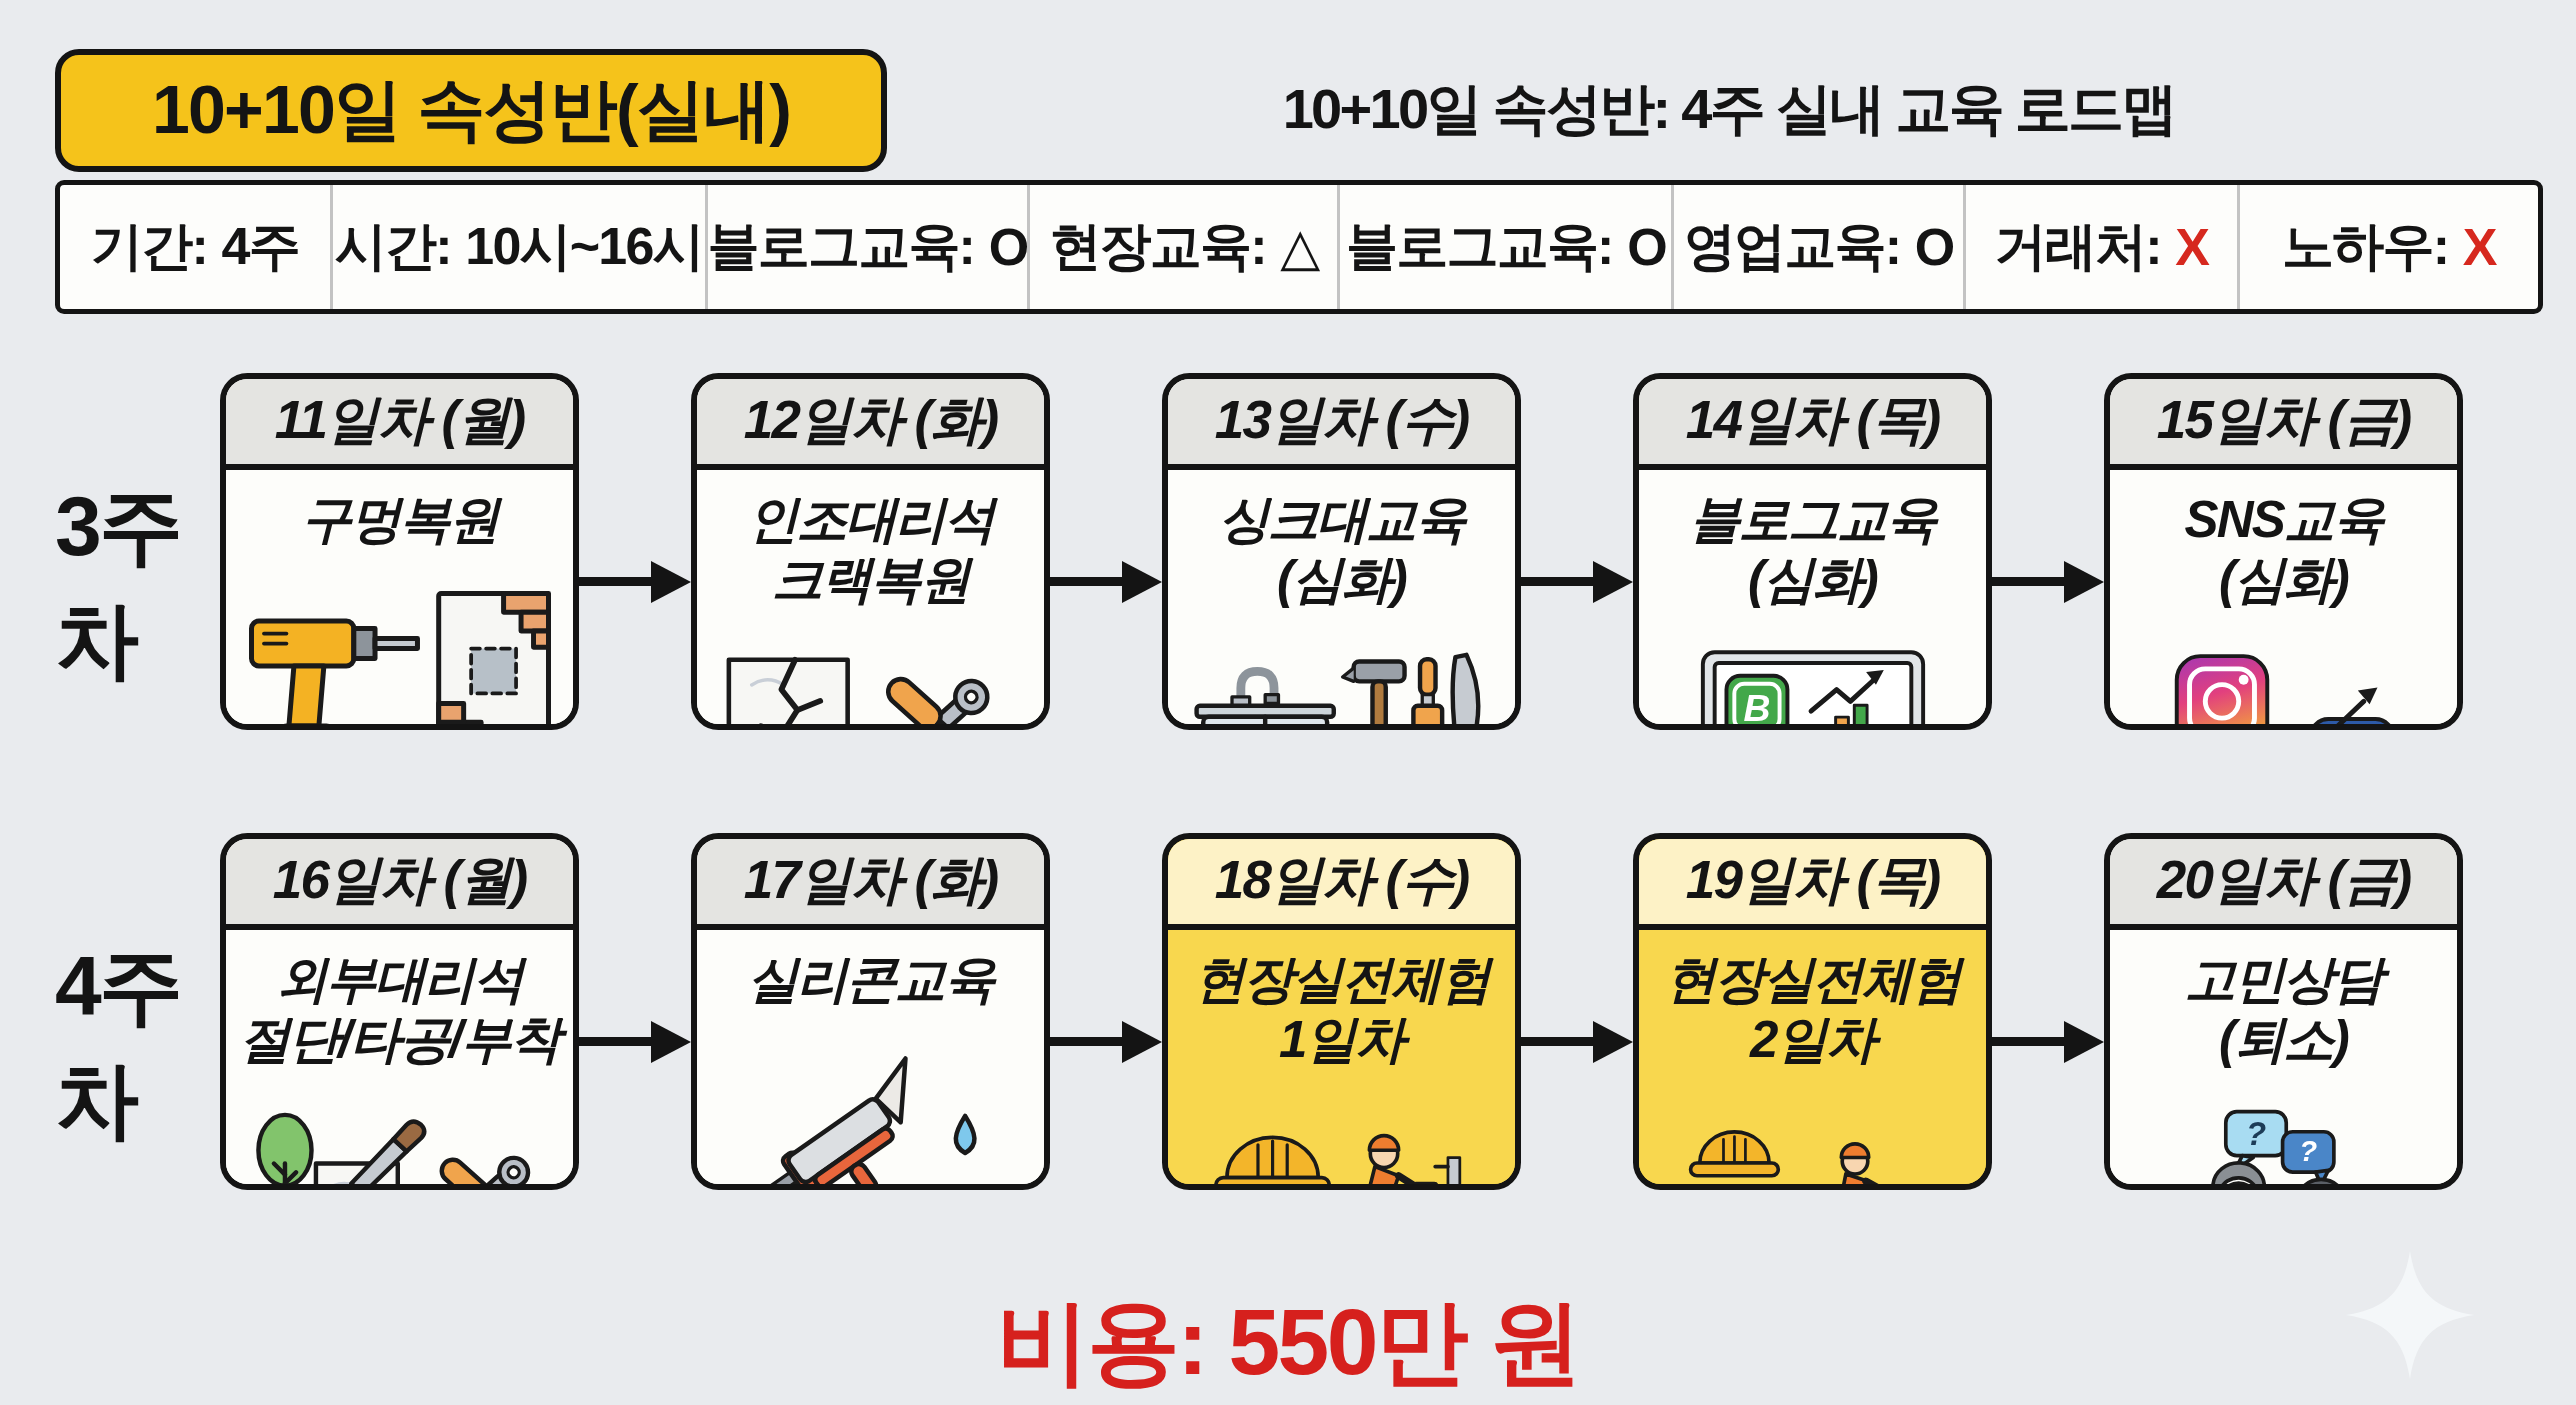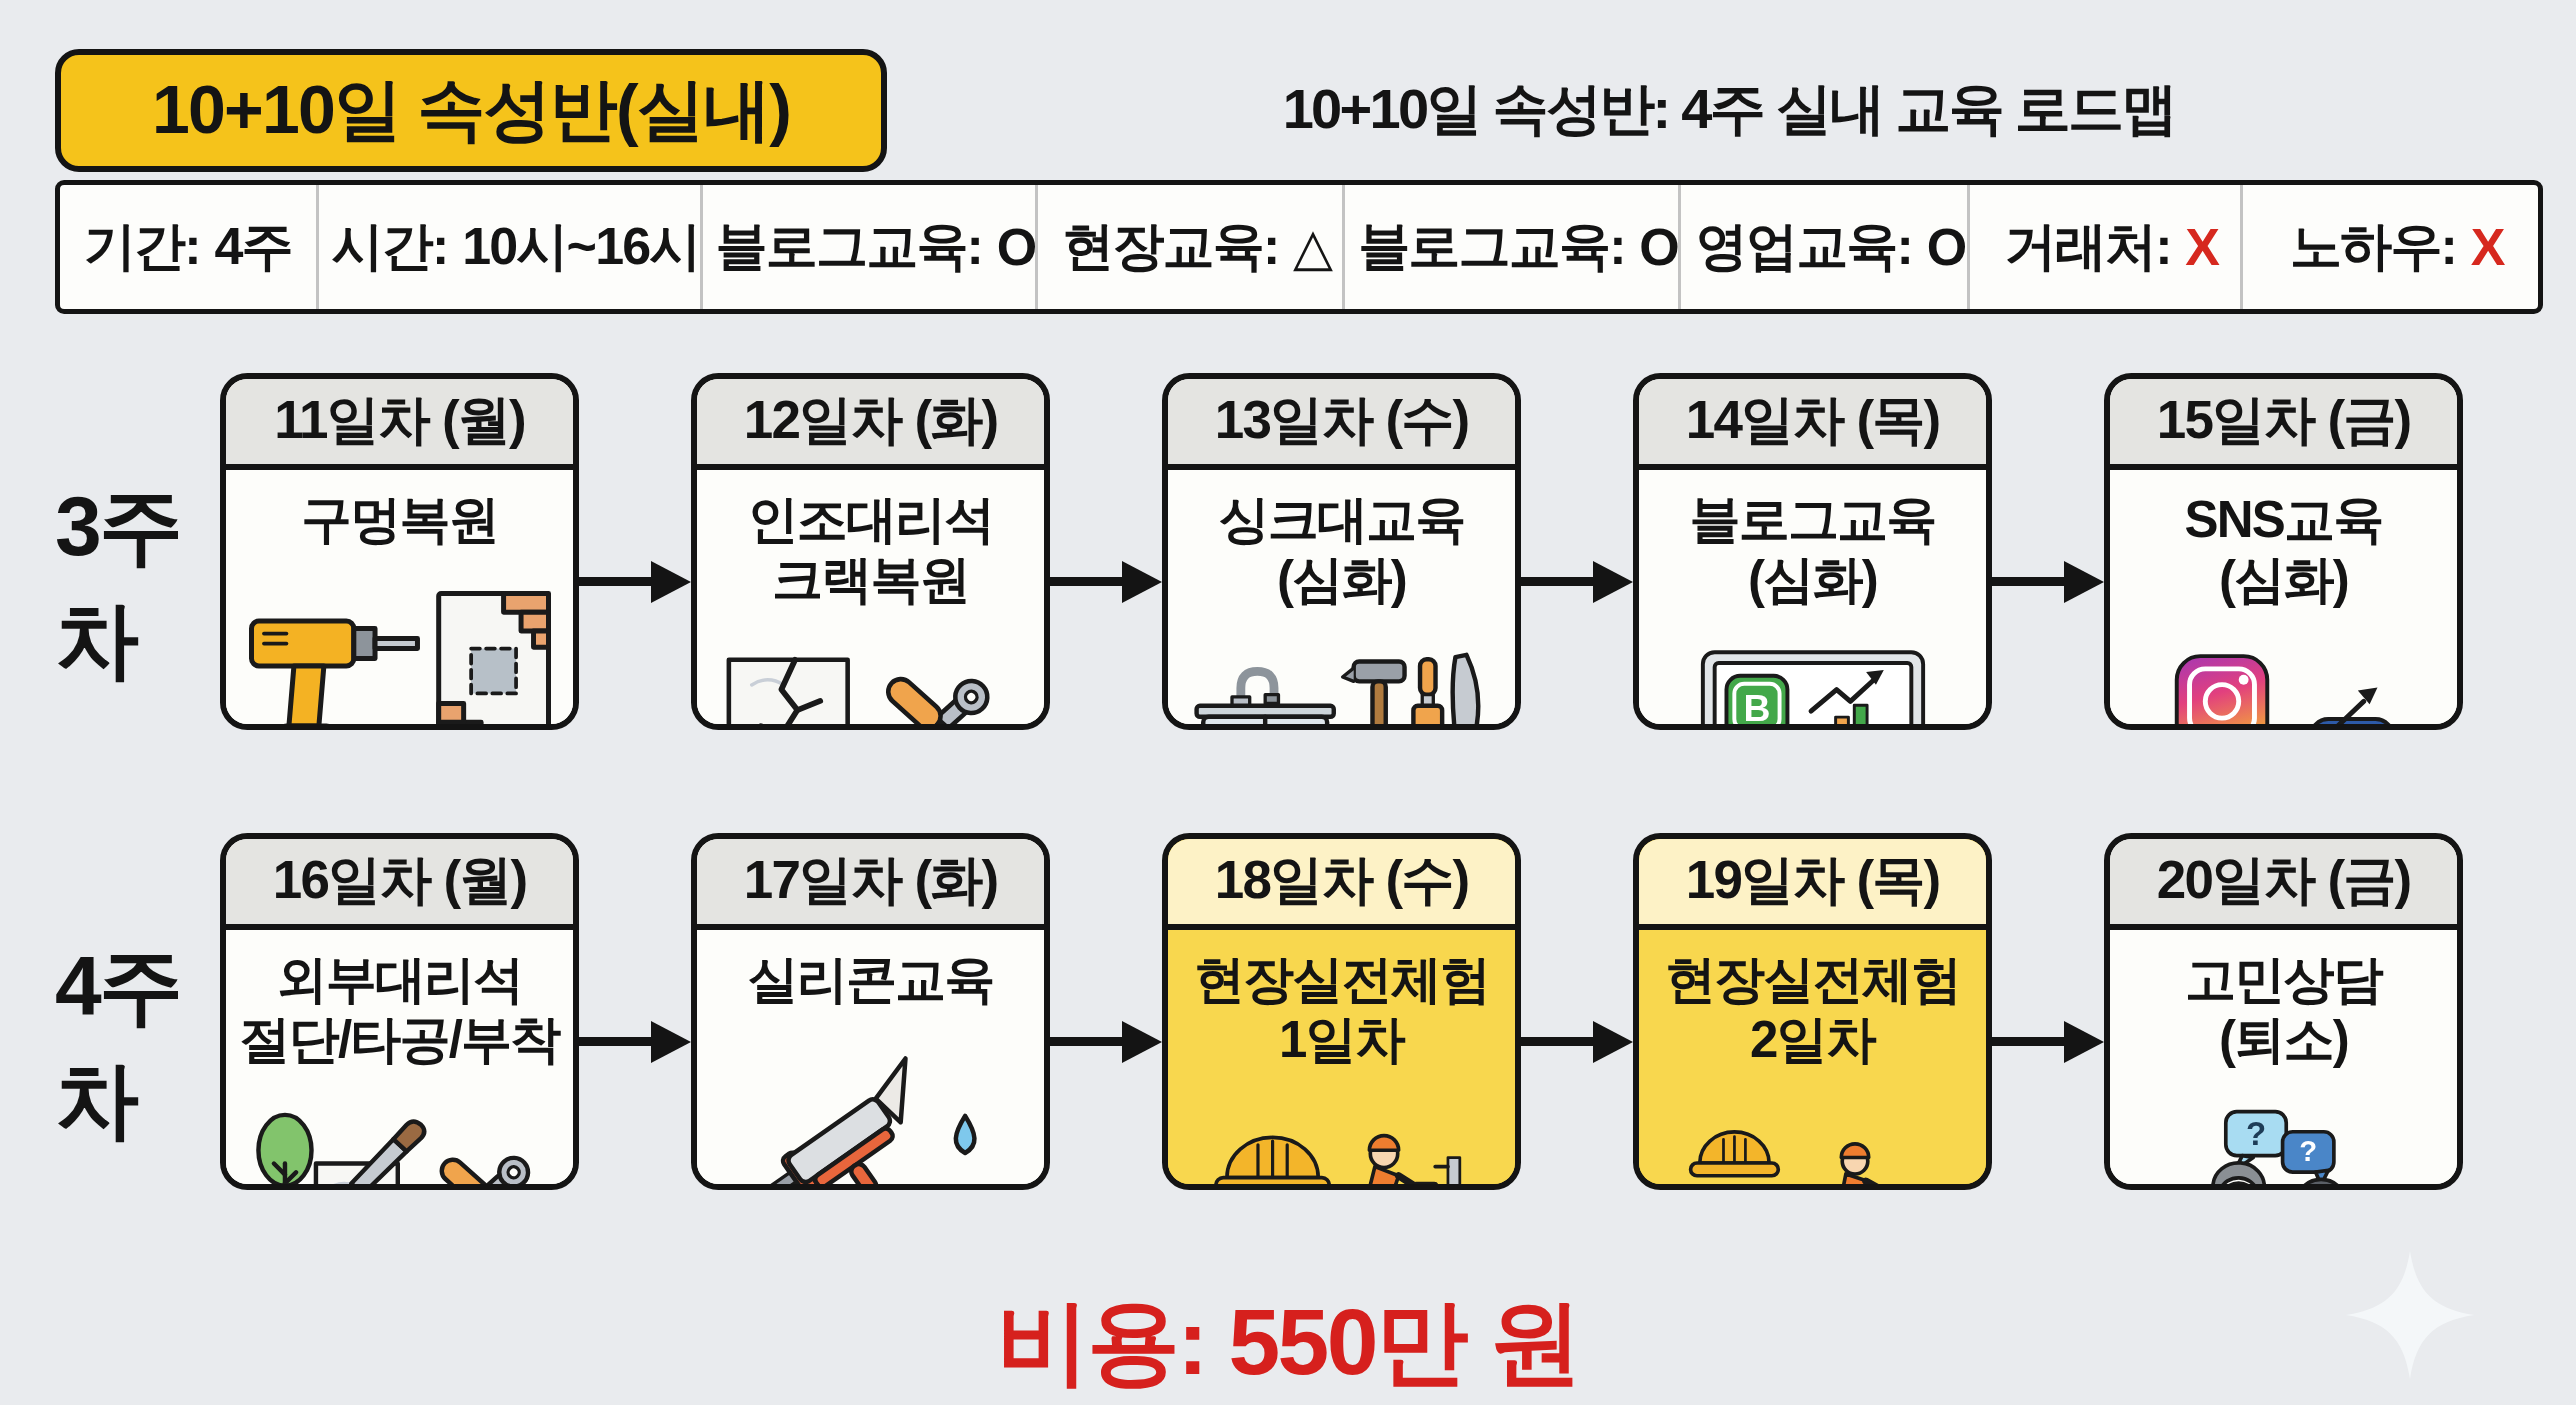--- a/index.html
+++ b/index.html
@@ -42,21 +42,21 @@
     margin:5.5px 33px 0 55px;height:134px;
     background:#fdfdfb;
     border:5.5px solid var(--ink);border-radius:9.1px;
     display:flex;align-items:stretch;
   }
   .cell{
     display:flex;align-items:center;justify-content:center;
     gap:14.6px;white-space:nowrap;
     font-size:52px;font-weight:800;letter-spacing:-1.8px;
   }
-  .cell + .cell{border-left:3.7px solid #c3c3c3;padding-left:13px;}
+  .cell + .cell{border-left:3.7px solid #c3c3c3;}
   .cell:nth-child(1){flex:305;}
   .cell:nth-child(2){flex:420;}
   .cell:nth-child(3){flex:305;}
   .cell:nth-child(4){flex:347;}
   .cell:nth-child(5){flex:374;}
   .cell:nth-child(6){flex:326;}
   .cell:nth-child(7){flex:306;}
   .cell:nth-child(8){flex:337;}
   .cell .val.alert{color:var(--alert-red);}
   
@@ -65,21 +65,21 @@
   .week-row.second{margin-top:37px;}
   .week-label{
     width:165px;height:423px;flex:none;
     display:flex;align-items:center;justify-content:center;
     font-size:84px;font-weight:900;letter-spacing:-2.7px;
   }
   .card{
     width:359px;height:357px;flex:none;
     background:#fdfdfa;
     border:6.4px solid var(--ink);border-radius:27.4px;
-    overflow:hidden;display:flex;flex-direction:column;
+    overflow:hidden;display:flex;flex-direction:column;font-style:italic;
   }
   .card-header{
     height:91px;flex:none;
     background:#e4e4e1;border-bottom:6.4px solid var(--ink);
     display:flex;align-items:center;justify-content:center;
     font-size:53px;font-weight:800;letter-spacing:-1.8px;
   }
   .card-body{
     flex:1;display:flex;flex-direction:column;align-items:center;
     padding-top:20px;background:inherit;gap:36px;

